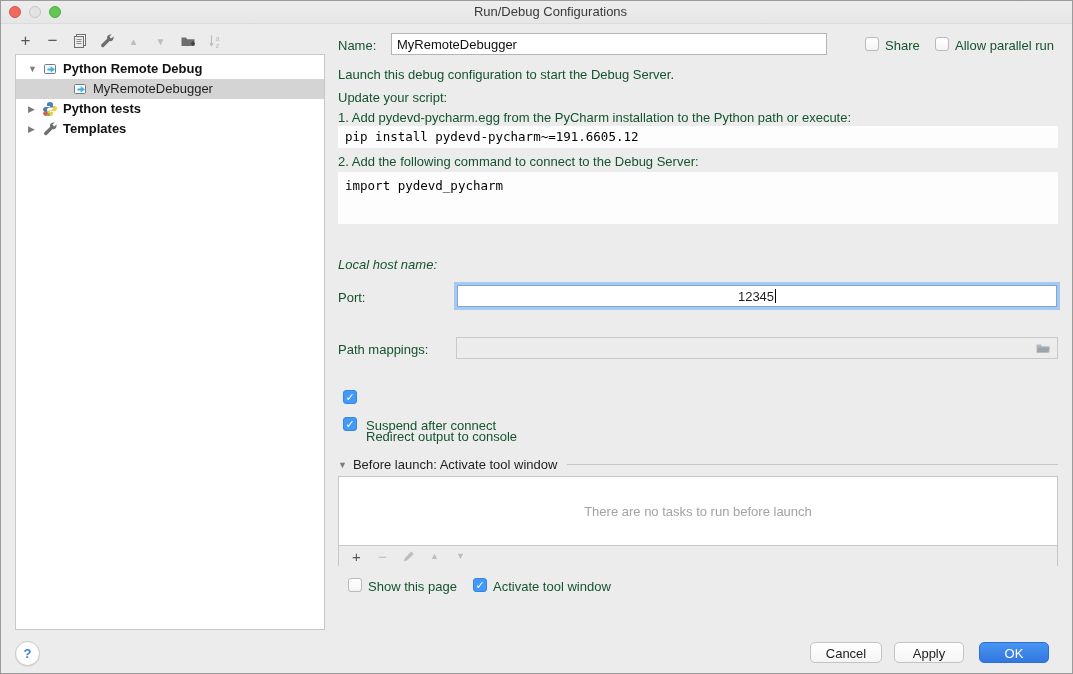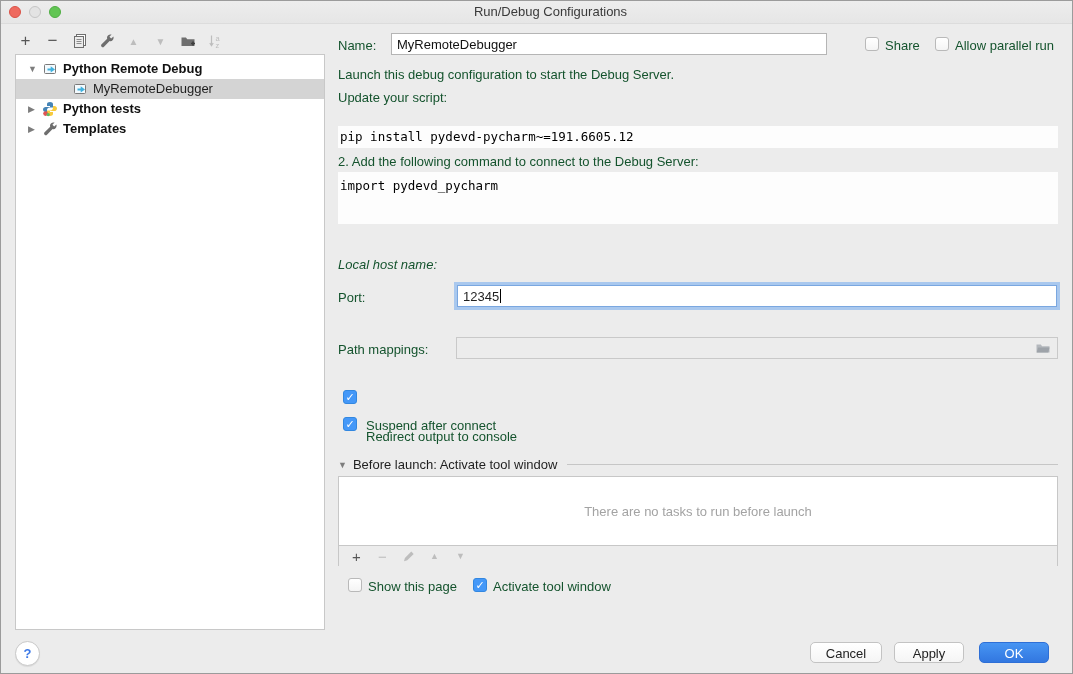--- a/index.html
+++ b/index.html
@@ -42,21 +42,21 @@
   .caret{display:inline-block; width:1px; height:14px; background:#000; margin-left:1px;}
   
   .cb{position:absolute; width:14px; height:14px; box-sizing:border-box; border:1px solid #b9b9b9;
     border-radius:3px; background:linear-gradient(#fff,#f4f4f4);}
   .cb.checked{background:#4498f8; border-color:#3287e0;}
   .cb.checked::after{content:"\2713"; display:block; color:#fff; text-align:center;
     font:bold 11px/13px "DejaVu Sans",sans-serif;}
   
   .code{position:absolute; left:337px; width:720px; background:#fdfdfd;
     font-family:"DejaVu Sans Mono",monospace; font-size:12.5px; color:#000;
-    white-space:nowrap; overflow:hidden; box-sizing:border-box; padding-left:2px;}
+    white-space:nowrap; overflow:hidden; box-sizing:border-box; padding-left:7px;}
   
   .blhead{position:absolute; left:337px; top:456px; width:720px; display:flex; align-items:center; gap:6px;}
   .blhead .tri{font-size:9px; color:#7d7d7d;}
   .hline{flex:1; border-top:1px solid #c6c6c6; margin-left:4px;}
   .tasksbox{position:absolute; left:337px; top:475px; width:720px; height:90px;
     box-sizing:border-box; border:1px solid #c7c7c7;}
   .tasksempty{height:68px; background:#fff; border-bottom:1px solid #c7c7c7;
     display:flex; align-items:center; justify-content:center; color:#a3a3a3;}
   .tasksstrip{height:20px; background:#ececec; display:flex; align-items:center; gap:9px; padding-left:9px;}
   .tasksstrip .tbtn{height:16px;}
@@ -167,30 +167,31 @@
 
   <div class="lbl" style="left:337px; top:37px;">Name:</div>
   <input class="tf" style="left: 390px; top: 32px; width: 436px;" type="text" value="MyRemoteDebugger">
   <div class="cb" style="left:864px; top:36px;"></div>
   <div class="lbl" style="left:884px; top:37px;">Share</div>
   <div class="cb" style="left:934px; top:36px;"></div>
   <div class="lbl" style="left:954px; top:37px;">Allow parallel run</div>
 
   <div class="lbl" style="left:337px; top:66px;">Launch this debug configuration to start the Debug Server.</div>
   <div class="lbl" style="left:337px; top:89px;">Update your script:</div>
+  <div class="lbl" style="left:337px; top:109px;">1. Add pydevd-pycharm.egg from the PyCharm installation to the Python path or execute:</div>
   <div class="code" style="top:125px; height:22px; line-height:22px;">pip install pydevd-pycharm~=191.6605.12</div>
   <div class="lbl" style="left:337px; top:153px;">2. Add the following command to connect to the Debug Server:</div>
   <div class="code" style="top:171px; height:52px; padding-top:4px; line-height:19px;">
     <div>import pydevd_pycharm</div>
   </div>
 
   <div class="lbl" style="left:337px; top:256px;font-style:italic;">Local host name:</div>
 
   <div class="lbl" style="left:337px; top:289px;">Port:</div>
-  <div class="focusfield" style="left:456px; top:284px; width:600px;">
+  <div class="focusfield" style="left:456px; top:284px; width:600px;justify-content:center;">
     <span>12345</span>
       <span class="caret"></span>
   </div>
 
   <div class="lbl" style="left:337px; top:341px;">Path mappings:</div>
   <div class="tf dis" style="left:455px; top:336px; width:602px;">
     <span class="icon16" style="position:absolute; right:6px; top:2px;">
       <svg viewBox="0 0 16 16" width="16" height="16">
         <path d="M1.5 4.5h4.3l1.3 1.7h7.4v6.3H1.5z" fill="#b4b8bd"></path>
         <path d="M3 7.5h11.5l-1.3 5H1.7z" fill="#9ea3a9"></path>

